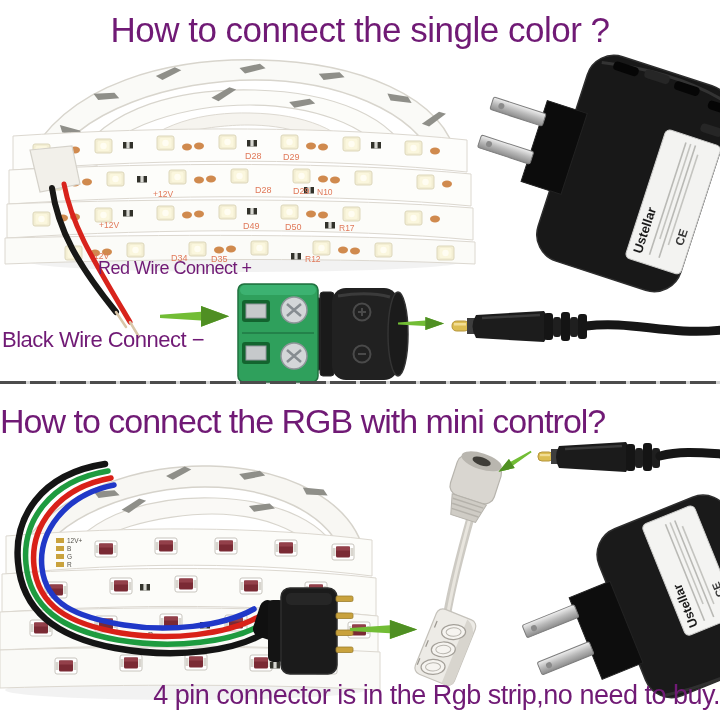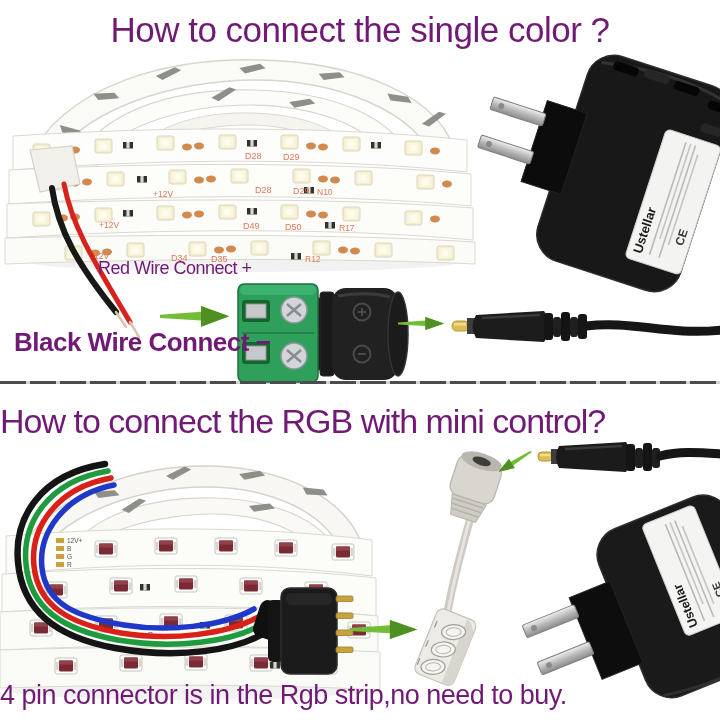--- a/index.html
+++ b/index.html
@@ -4,22 +4,22 @@
 <style>
   html,body{margin:0;padding:0;background:#fff;}
   .canvas{
     position:relative;width:720px;height:720px;background:#ffffff;
     overflow:hidden;font-family:"Liberation Sans", sans-serif;
   }
   .red-text{color:#701a75;position:absolute;white-space:nowrap;line-height:1.1;}
   .title1{top:11px;left:0;width:720px;text-align:center;font-size:35px;letter-spacing:-0.5px;}
   .title2{top:403px;left:0;width:720px;text-align:left;font-size:34px;letter-spacing:-1px;}
   .label-red-wire{top:259px;left:98px;font-size:18px;letter-spacing:-0.5px;}
-  .label-black-wire{top:328px;left:14px;font-size:26px;letter-spacing:-0.5px;font-weight:bold;}
-  .caption{top:681px;left:0;width:720px;text-align:left;font-size:27px;letter-spacing:-0.5px;}
+  .label-black-wire{top:328px;left:2px;font-size:22px;letter-spacing:-0.5px;}
+  .caption{top:681px;left:0;width:720px;text-align:right;font-size:27px;letter-spacing:-0.5px;}
   .divider{
     position:absolute;top:381px;left:0;width:720px;height:3px;
     background:repeating-linear-gradient(90deg,#4c4c4c 0 26px,rgba(76,76,76,.25) 26px 30px);
   }
   svg{position:absolute;top:0;left:0;}
 </style>
 </head>
 <body>
 
 <div class="canvas">

